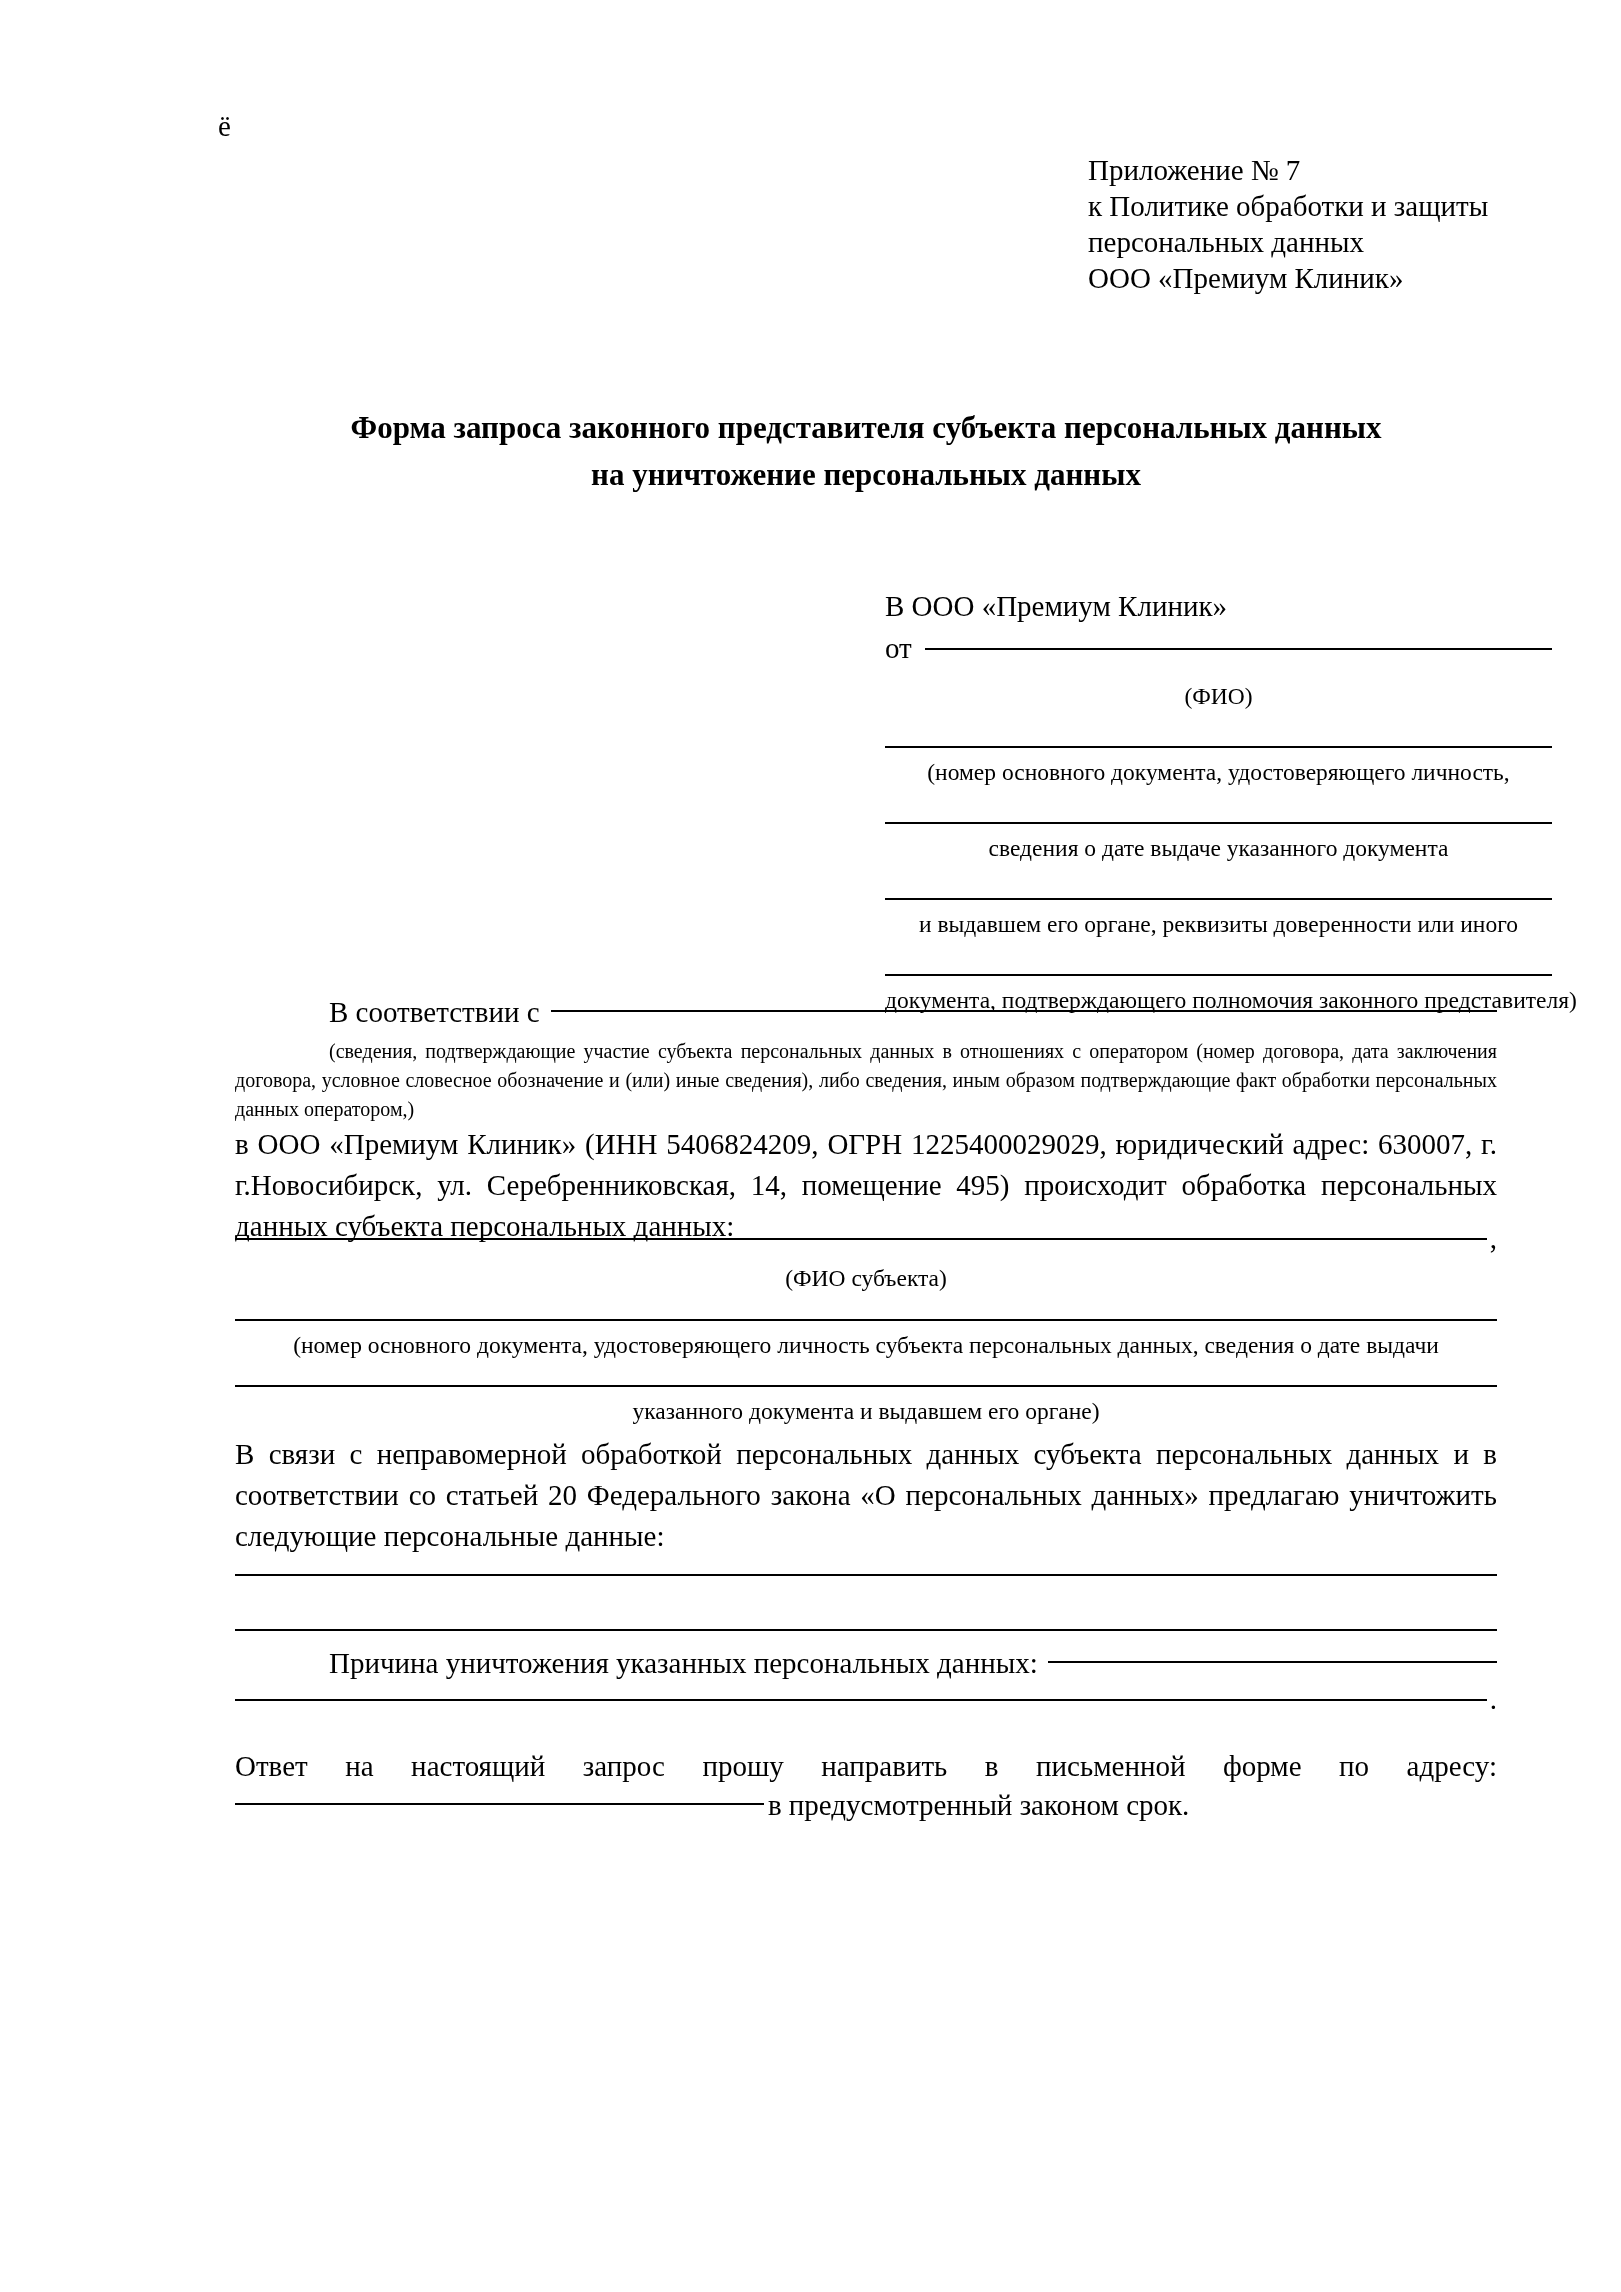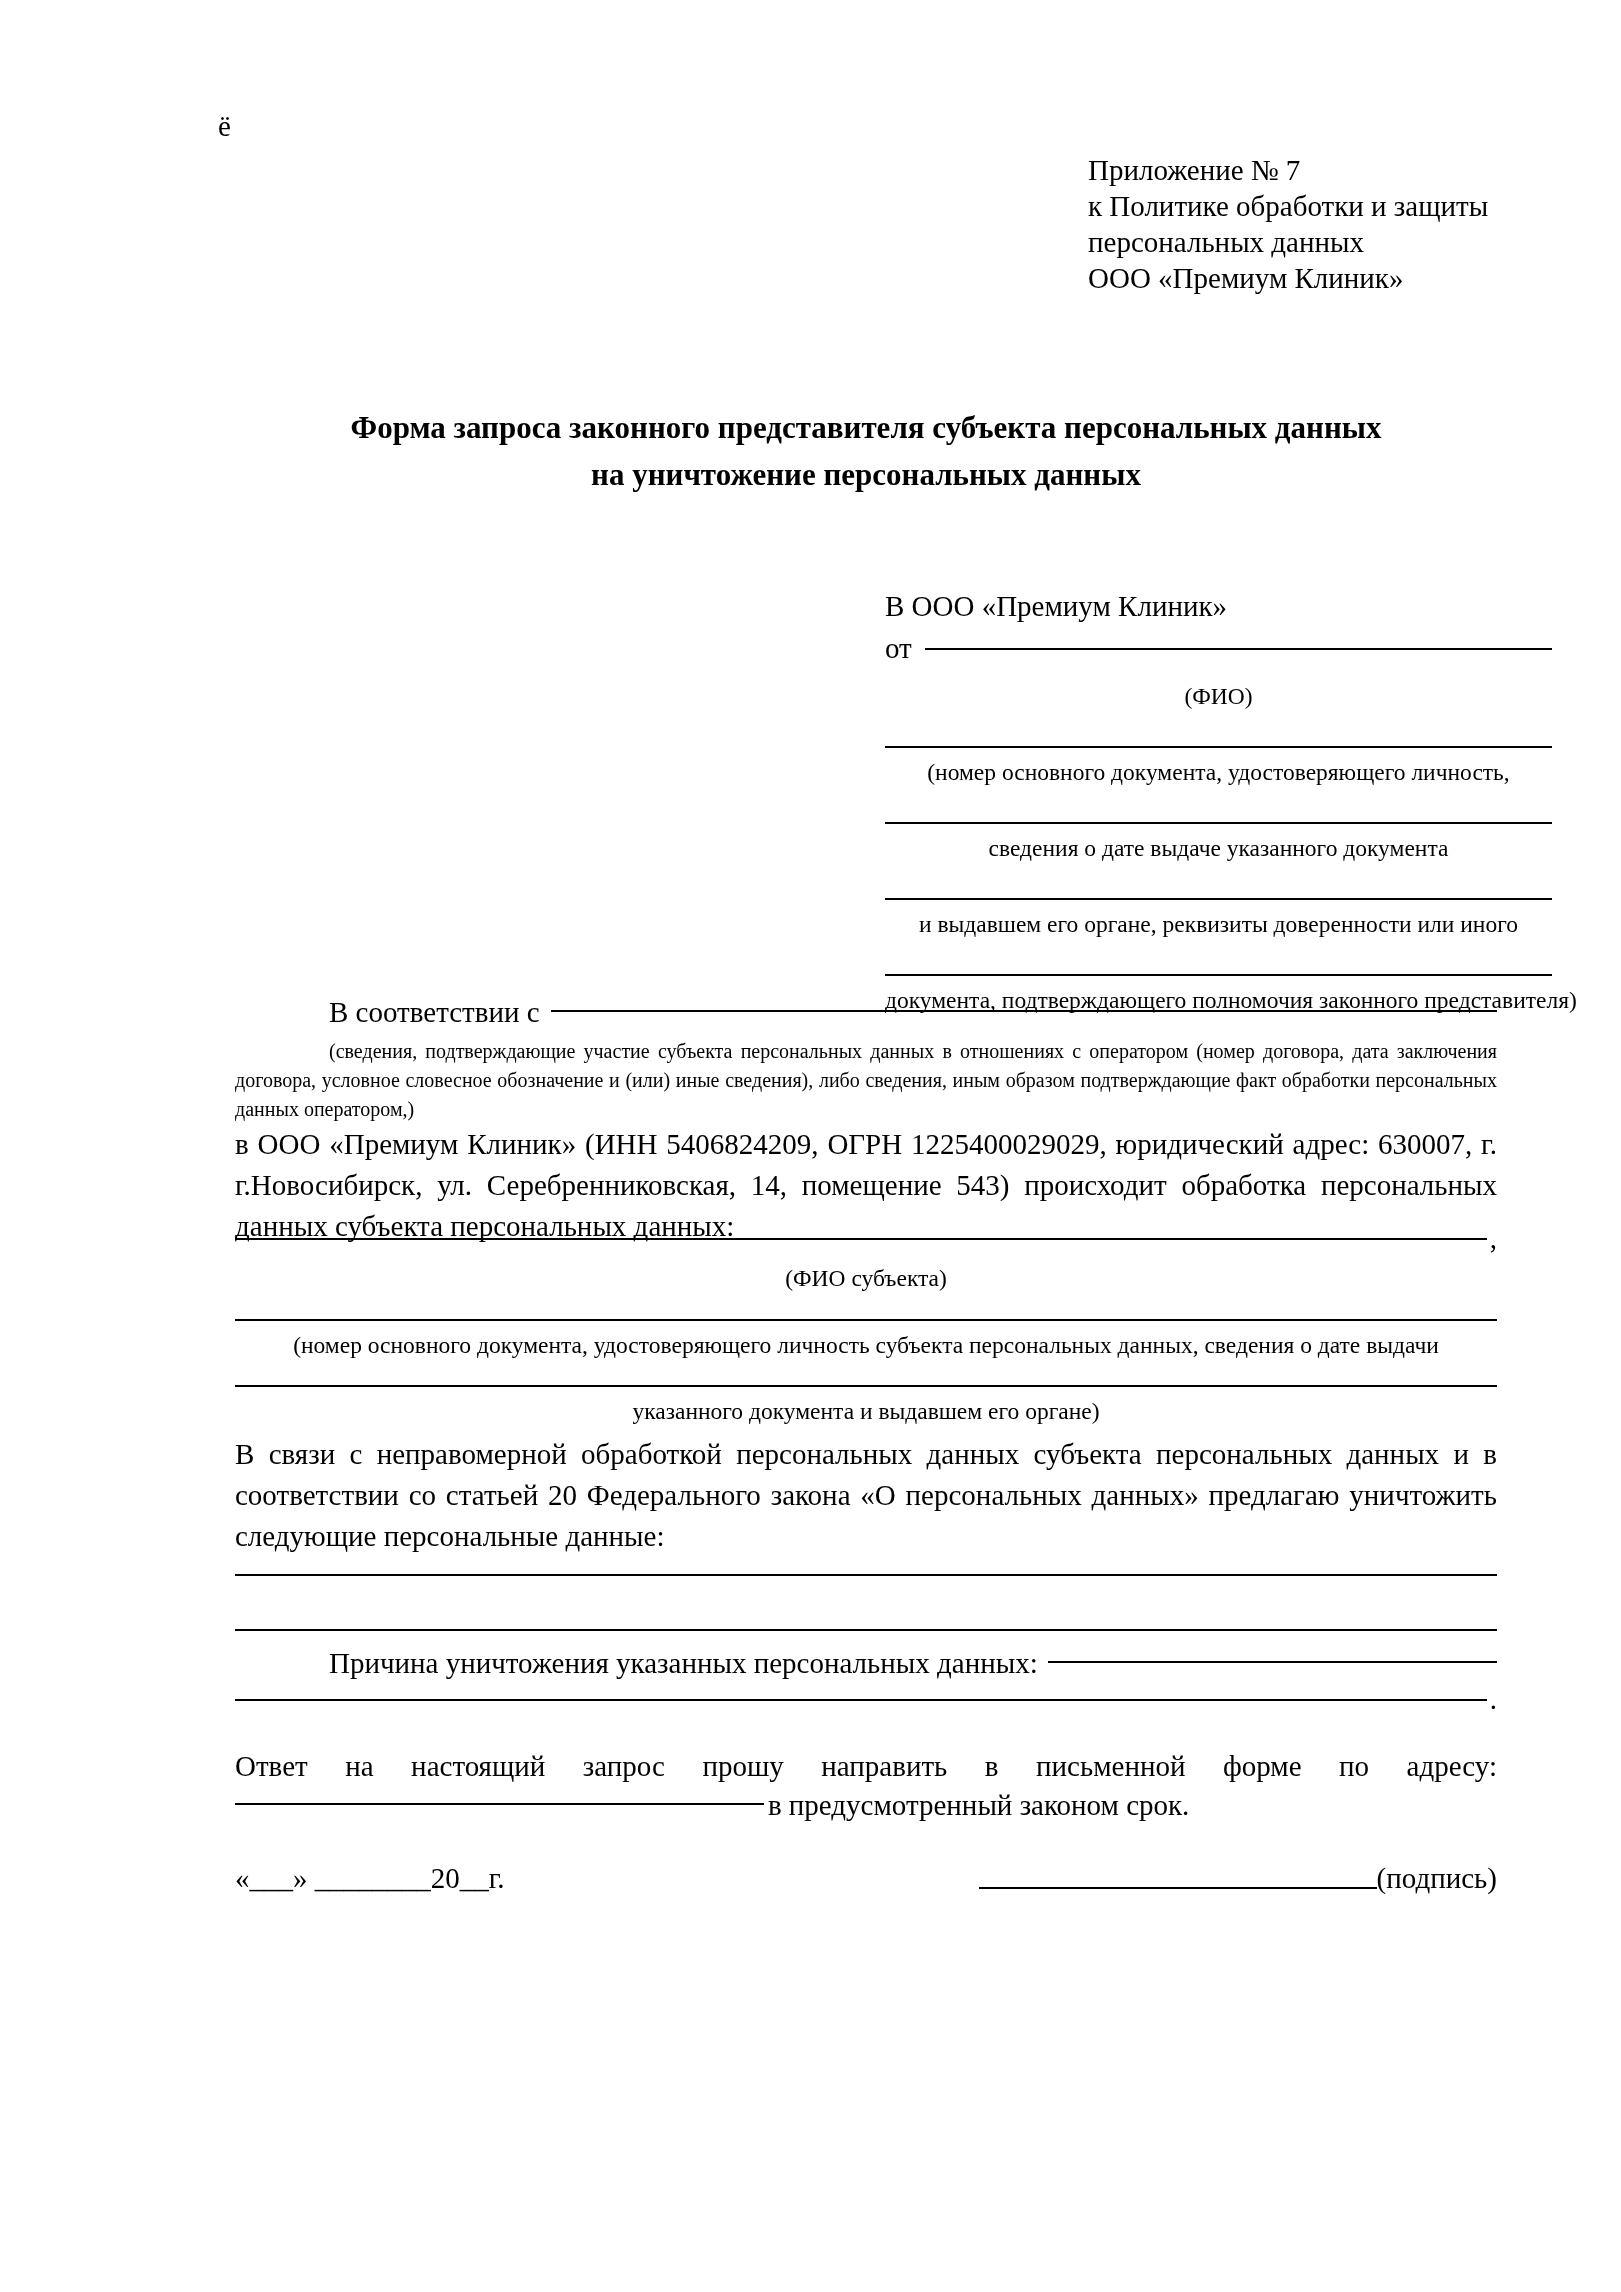--- a/index.html
+++ b/index.html
@@ -105,21 +105,21 @@
 
   <div class="body">
 
     <div class="row accordance">
       <span class="label">В соответствии с</span>
       <span class="fill"></span>
     </div>
 
     <p class="note">(сведения, подтверждающие участие субъекта персональных данных в отношениях с оператором (номер договора, дата заключения договора, условное словесное обозначение и (или) иные сведения), либо сведения, иным образом подтверждающие факт обработки персональных данных оператором,)</p>
 
-    <p class="para">в ООО «Премиум Клиник» (ИНН 5406824209, ОГРН 1225400029029, юридический адрес: 630007, г. г.Новосибирск, ул. Серебренниковская, 14, помещение 543) происходит обработка персональных данных субъекта персональных данных:</p>
+    <p class="para">в ООО «Премиум Клиник» (ИНН 5406824209, ОГРН 1225400029029, юридический адрес: 630007, г. г.Новосибирск, ул. Серебренниковская, 14, помещение 495) происходит обработка персональных данных субъекта персональных данных:</p>
 
     <div class="row rule-row pull-up">
       <span class="fill"></span>
       <span class="punct">,</span>
     </div>
     <div class="cap">(ФИО субъекта)</div>
 
     <div class="blank h28"></div>
     <div class="cap">(номер основного документа, удостоверяющего личность субъекта персональных данных, сведения о дате выдачи</div>
 
@@ -143,22 +143,15 @@
 
     <p class="para answer">Ответ на настоящий запрос прошу направить в письменной форме по адресу:</p>
 
     <div class="row answer2">
       <span class="short-line"></span>
       <span class="tail">в предусмотренный законом срок.</span>
     </div>
 
   </div>
 
-  <div class="footer">
-    <span>«___» ________20__г.</span>
-    <span class="sig-group">
-      <span class="sig-line"></span>
-      <span>(подпись)</span>
-    </span>
-  </div>
 
 </div>
 
 
 </body></html>

